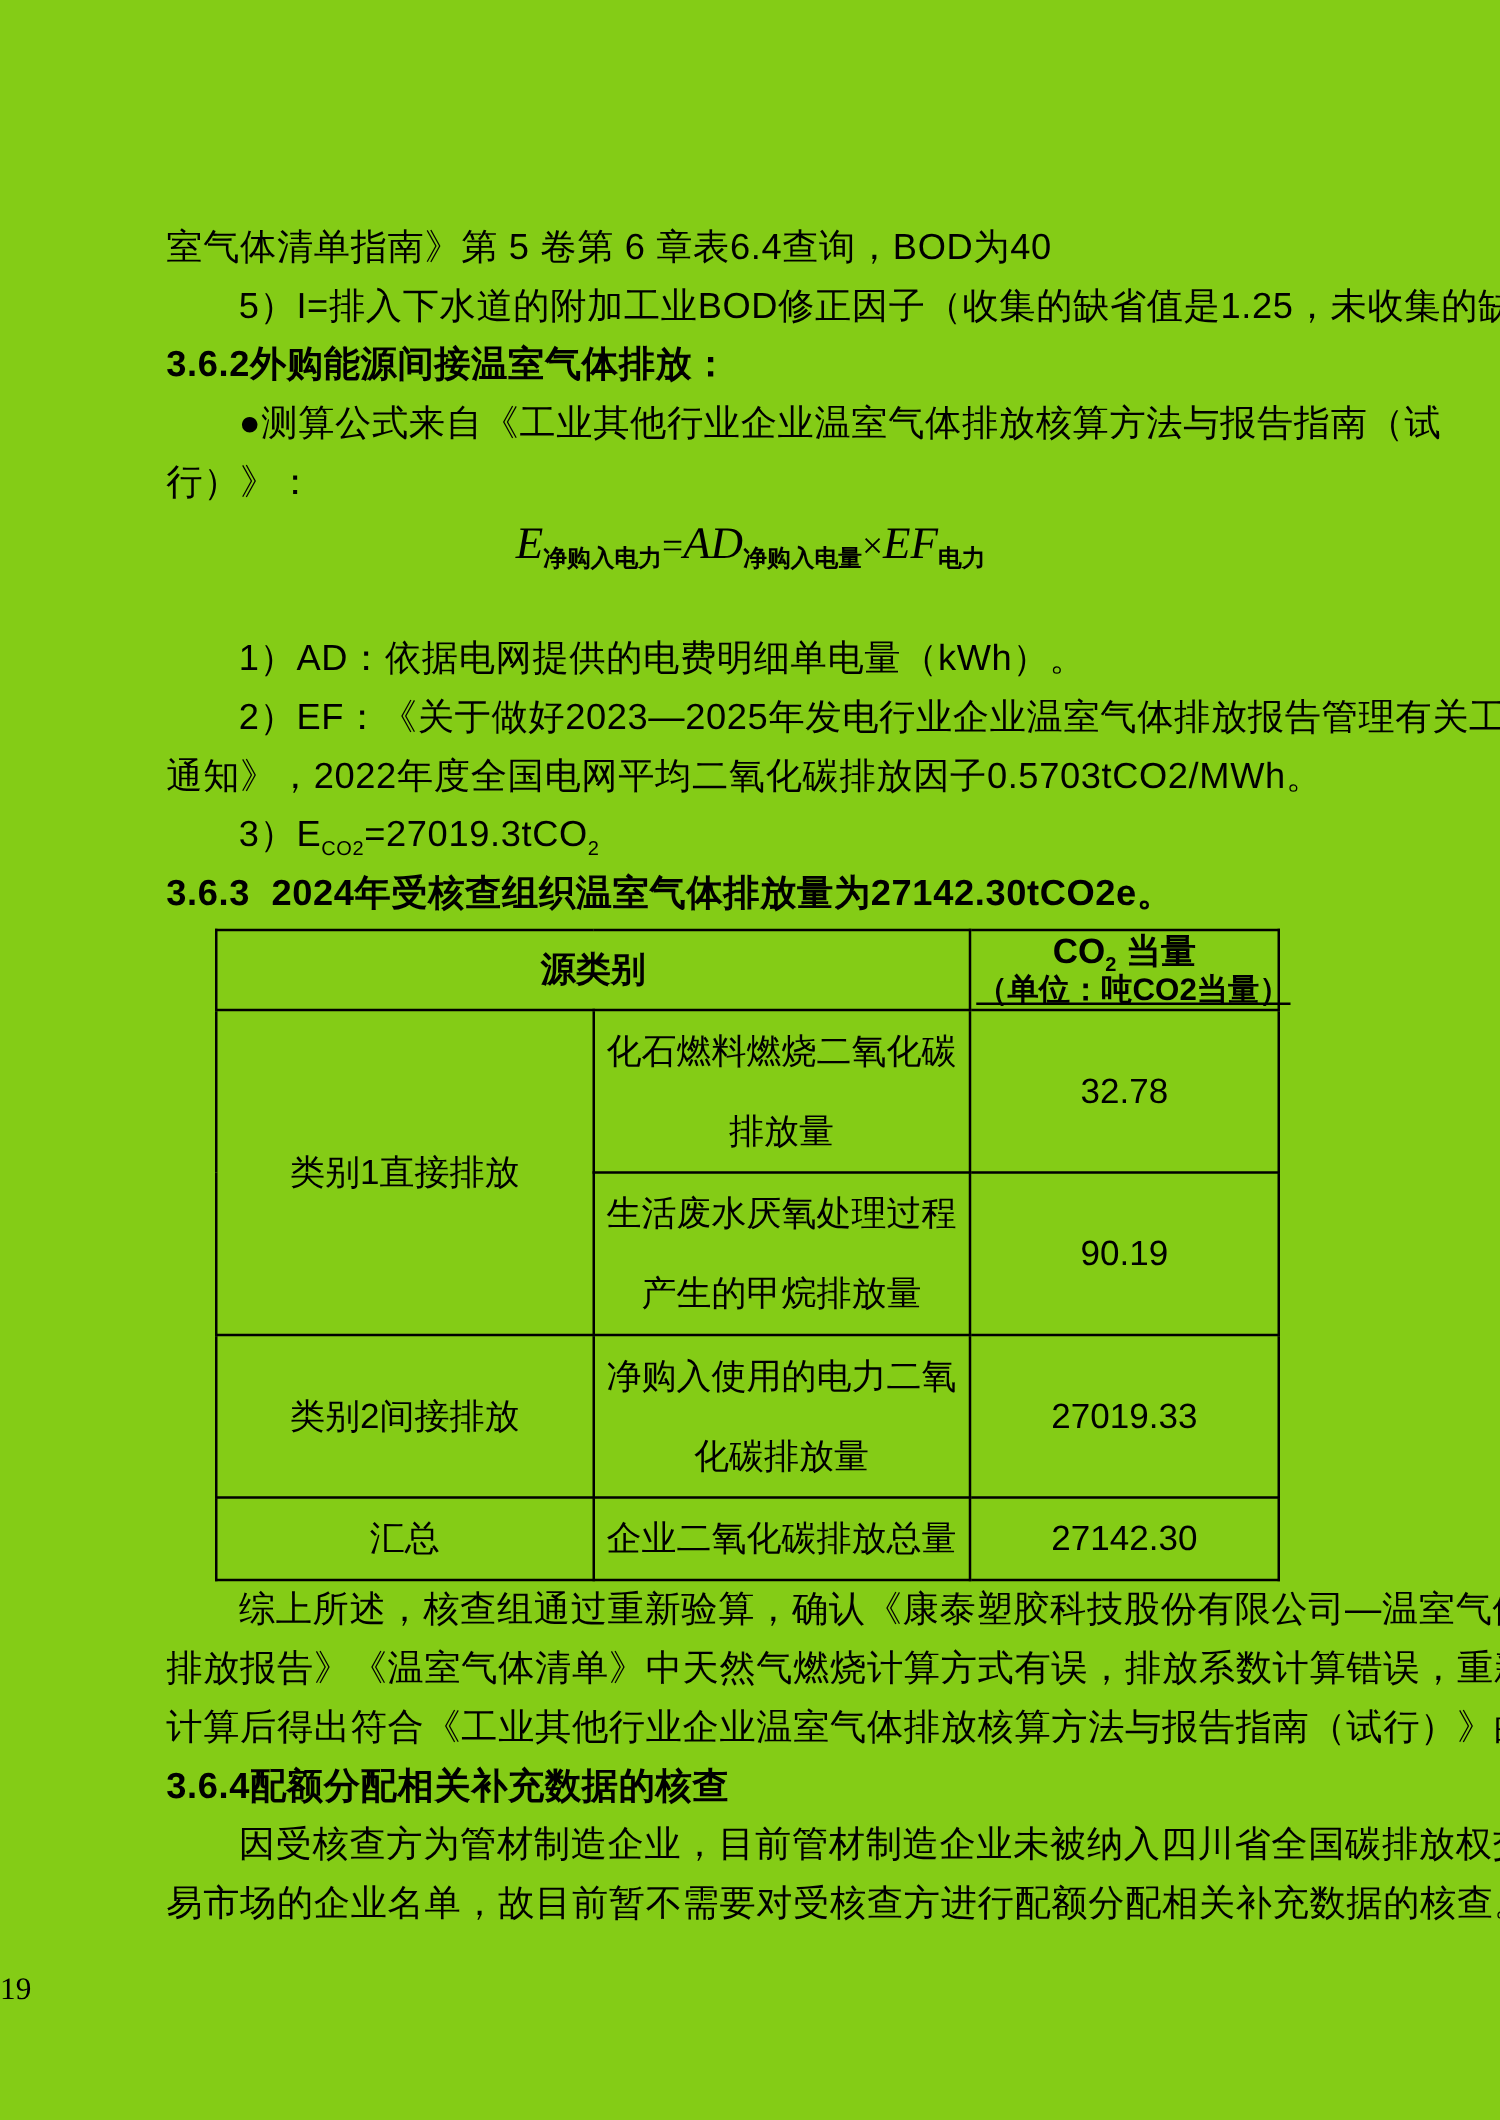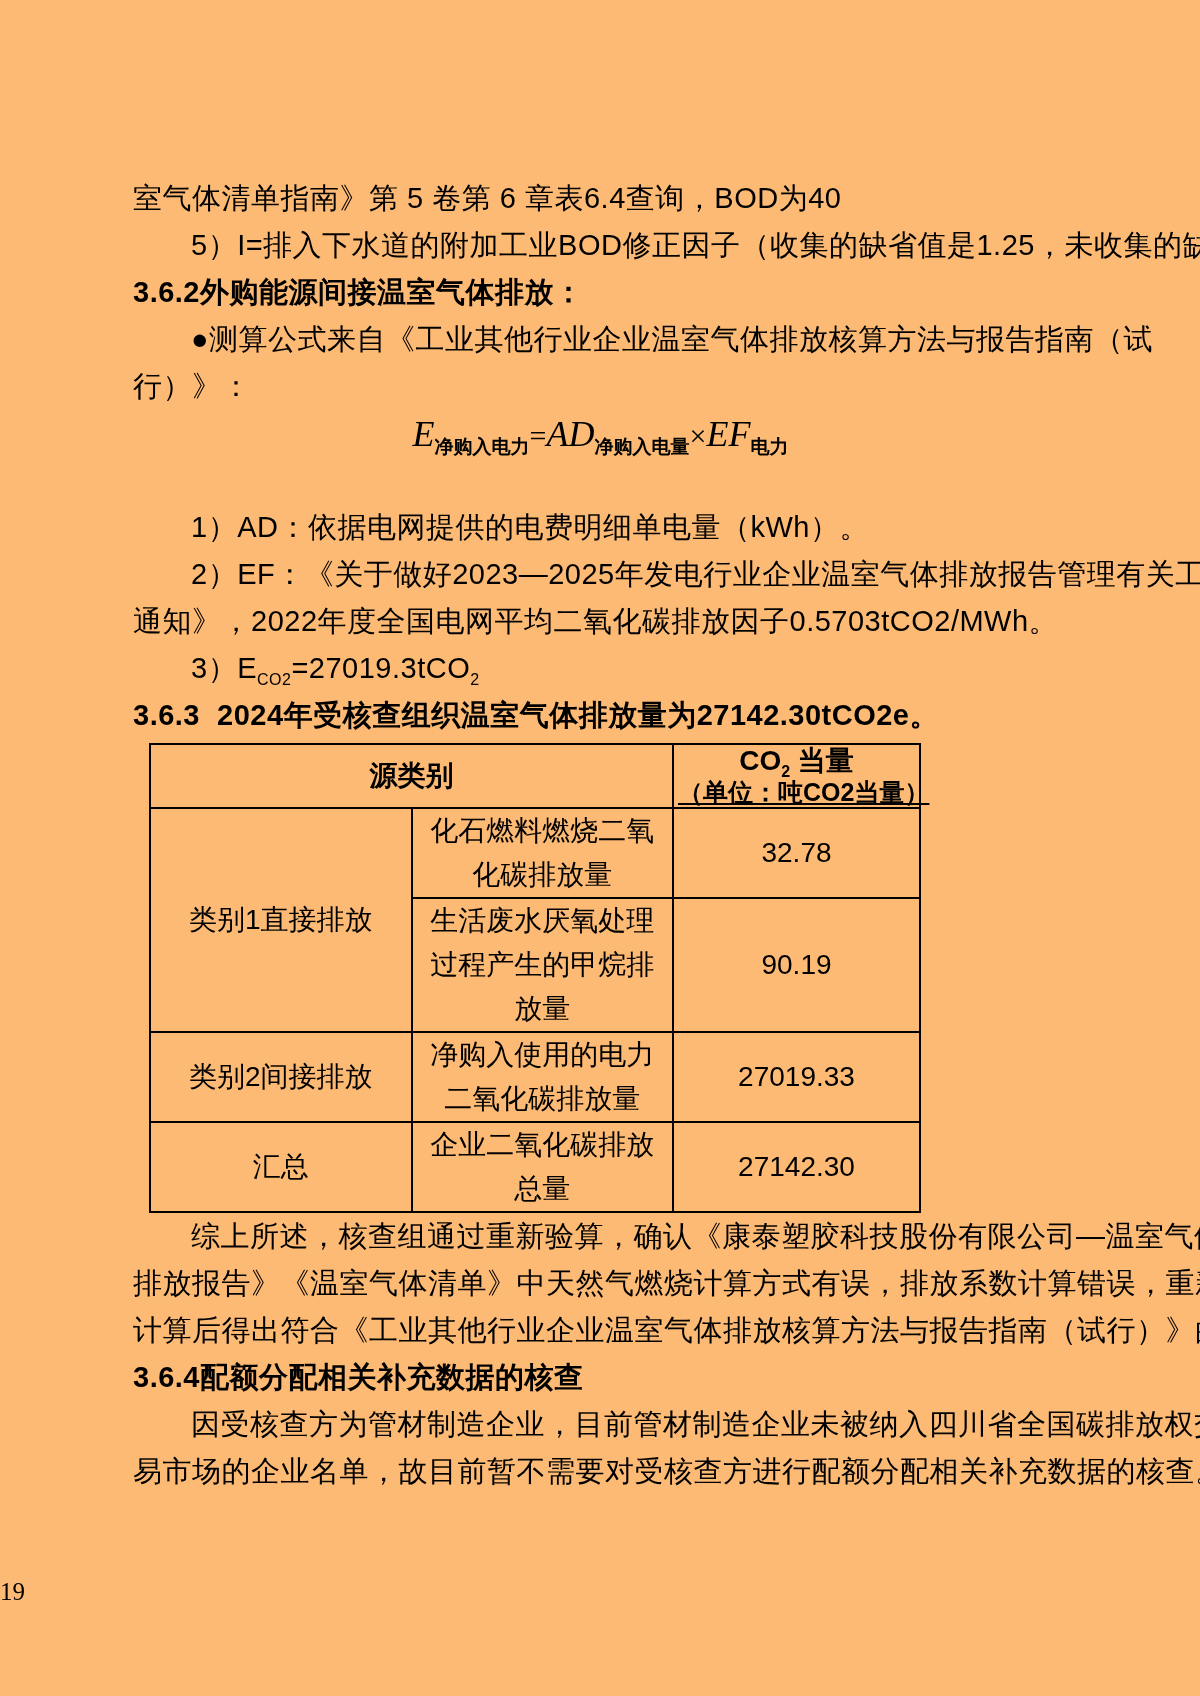--- a/index.html
+++ b/index.html
@@ -1,21 +1,21 @@
 <!DOCTYPE html>
 <html><head>
 <meta charset="utf-8">
 <style>
   html,body { margin:0; padding:0; background:#e8e8e8; }
   .page {
     position: relative;
     width: 1200px;
     height: 1696px;
     margin: 0 auto;
-    background: #fdba74;
+    background: #84cc16;
     color: #000000;
     font-family: "Liberation Sans", sans-serif;
     overflow: hidden;
   }
   .content {
     position: absolute;
     left: 133px;
     top: 0;
     width: 935px;
   }
@@ -50,33 +50,33 @@
   .formula sub {
     font-size: 19px;
     font-weight: bold;
     line-height: 0;
     font-family: "Liberation Sans", sans-serif;
   }
   .spacer-after-formula { height: 46px; }
   table.gh-table {
     border-collapse: collapse;
     table-layout: fixed;
-    margin-left: 16px;
+    margin-left: 39px;
     margin-top: 4px;
-    width: 772px;
+    width: 852px;
   }
   table.gh-table td {
     border: 2px solid #000;
     text-align: center;
     vertical-align: middle;
     font-size: 28px;
     padding: 0 4px;
   }
   td.col-cat   { width: 192px; }
-  td.col-src   { width: 439px; line-height: 44px; }
+  td.col-src   { width: 439px; line-height: 64px; }
   td.col-val   { width: 237px; }
   tr.h-row td  { font-weight: bold; }
   tr.h-row     { height: 63px; }
   tr.r1        { height: 48px; }
   tr.r2        { height: 90px; }
   tr.r3        { height: 46px; }
   tr.r4        { height: 49px; }
   .hdr-line1 { font-size: 28px; line-height: 32px; }
   .hdr-line2 { font-size: 25px; line-height: 30px; white-space: pre; text-decoration: underline; }
   .page-num {

